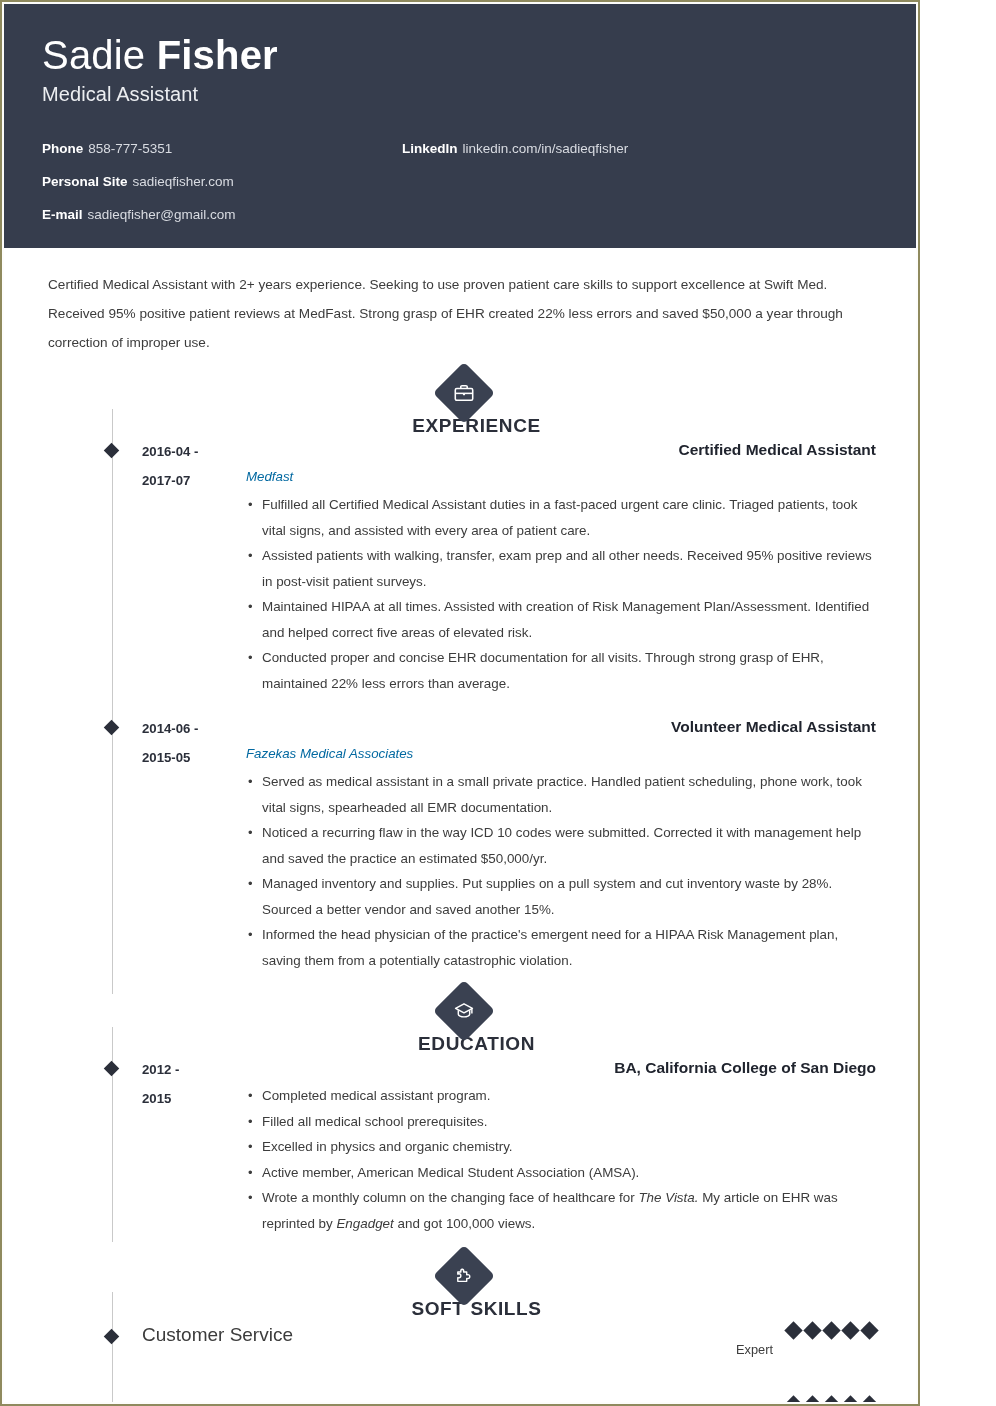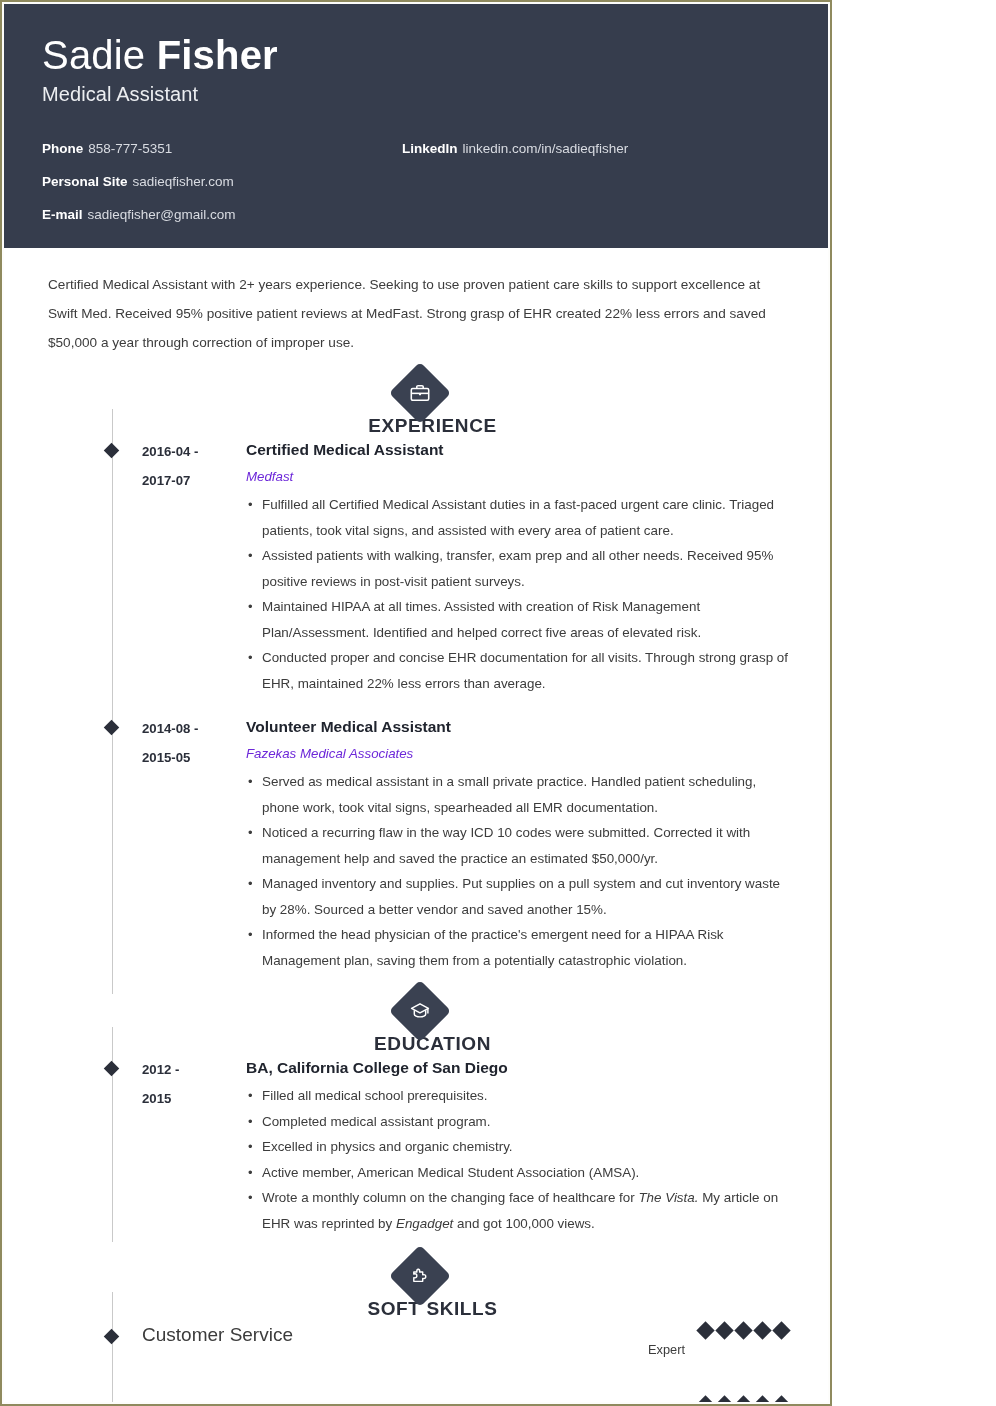--- a/index.html
+++ b/index.html
@@ -6,21 +6,21 @@
     margin: 0;
     padding: 0;
     background: #ffffff;
   }
   body {
     font-family: "Liberation Sans", sans-serif;
     -webkit-font-smoothing: antialiased;
   }
   .page {
     position: relative;
-    width: 832px;
+    width: 920px;
     height: 1406px;
     box-sizing: border-box;
     background: #fdfdfb;
     border: 2px solid #8f8a5e;
     overflow: hidden;
   }
   .page-inner {
     position: absolute;
     left: 2px; top: 2px; right: 2px; bottom: 2px;
     background: #ffffff;
@@ -164,25 +164,26 @@
   .entry .detail {
     flex: 1 1 auto;
     padding-left: 6px;
   }
   .entry .role {
     font-size: 15.5px;
     font-weight: 700;
     color: #20242e;
     line-height: 26px;
     margin-bottom: 2px;
+    text-align: right;
   }
   .entry .company {
     font-size: 13.3px;
     font-style: italic;
-    color: #6d28d9;
+    color: #0369a1;
     line-height: 24px;
     margin-bottom: 3px;
   }
   ul.bullets {
     list-style: none;
     margin: 0;
     padding: 0;
   }
   ul.bullets li {
     position: relative;
@@ -319,21 +320,21 @@
               <li>Assisted patients with walking, transfer, exam prep and all other needs. Received 95% positive reviews in post-visit patient surveys.</li>
               <li>Maintained HIPAA at all times. Assisted with creation of Risk Management Plan/Assessment. Identified and helped correct five areas of elevated risk.</li>
               <li>Conducted proper and concise EHR documentation for all visits. Through strong grasp of EHR, maintained 22% less errors than average.</li>
             </ul>
           </div>
         </div>
 
         <div class="entry" style="margin-top:18px;">
           <span class="tl-diamond"></span>
           <div class="dates">
-            <div>2014-08 -</div>
+            <div>2014-06 -</div>
             <div>2015-05</div>
           </div>
           <div class="detail">
             <div class="role">Volunteer Medical Assistant</div>
             <div class="company">Fazekas Medical Associates</div>
             <ul class="bullets">
               <li>Served as medical assistant in a small private practice. Handled patient scheduling, phone work, took vital signs, spearheaded all EMR documentation.</li>
               <li>Noticed a recurring flaw in the way ICD 10 codes were submitted. Corrected it with management help and saved the practice an estimated $50,000/yr.</li>
               <li>Managed inventory and supplies. Put supplies on a pull system and cut inventory waste by 28%. Sourced a better vendor and saved another 15%.</li>
               <li>Informed the head physician of the practice's emergent need for a HIPAA Risk Management plan, saving them from a potentially catastrophic violation.</li>
@@ -360,22 +361,22 @@
       <div class="entries">
         <div class="entry">
           <span class="tl-diamond"></span>
           <div class="dates">
             <div>2012 -</div>
             <div>2015</div>
           </div>
           <div class="detail">
             <div class="role">BA, California College of San Diego</div>
             <ul class="bullets">
+              <li>Completed medical assistant program.</li>
               <li>Filled all medical school prerequisites.</li>
-              <li>Completed medical assistant program.</li>
               <li>Excelled in physics and organic chemistry.</li>
               <li>Active member, American Medical Student Association (AMSA).</li>
               <li id="edu-bullet-italic">Wrote a monthly column on the changing face of healthcare for <i>The Vista.</i> My article on EHR was reprinted by <i>Engadget</i> and got 100,000 views.</li>
             </ul>
           </div>
         </div>
       </div>
     </div>
 
     <div class="section" style="margin-top:18px;">

